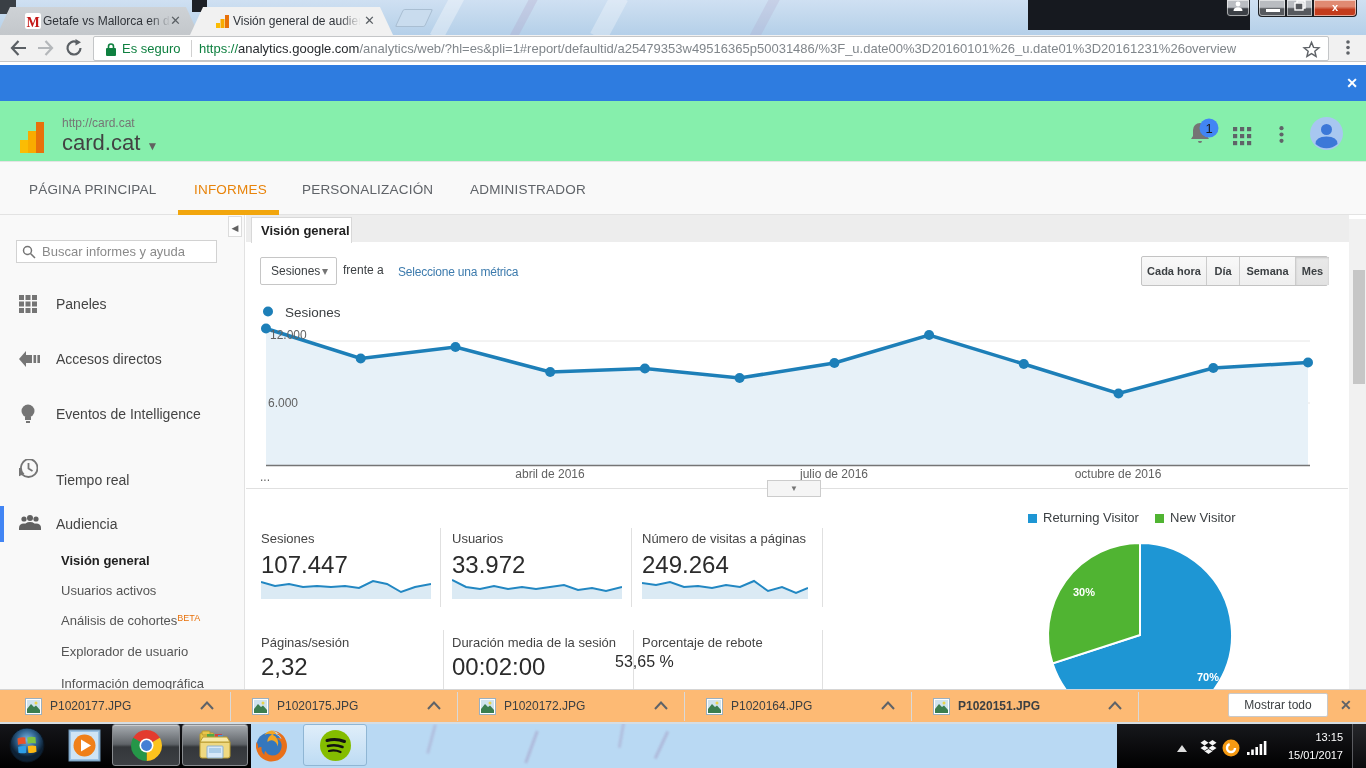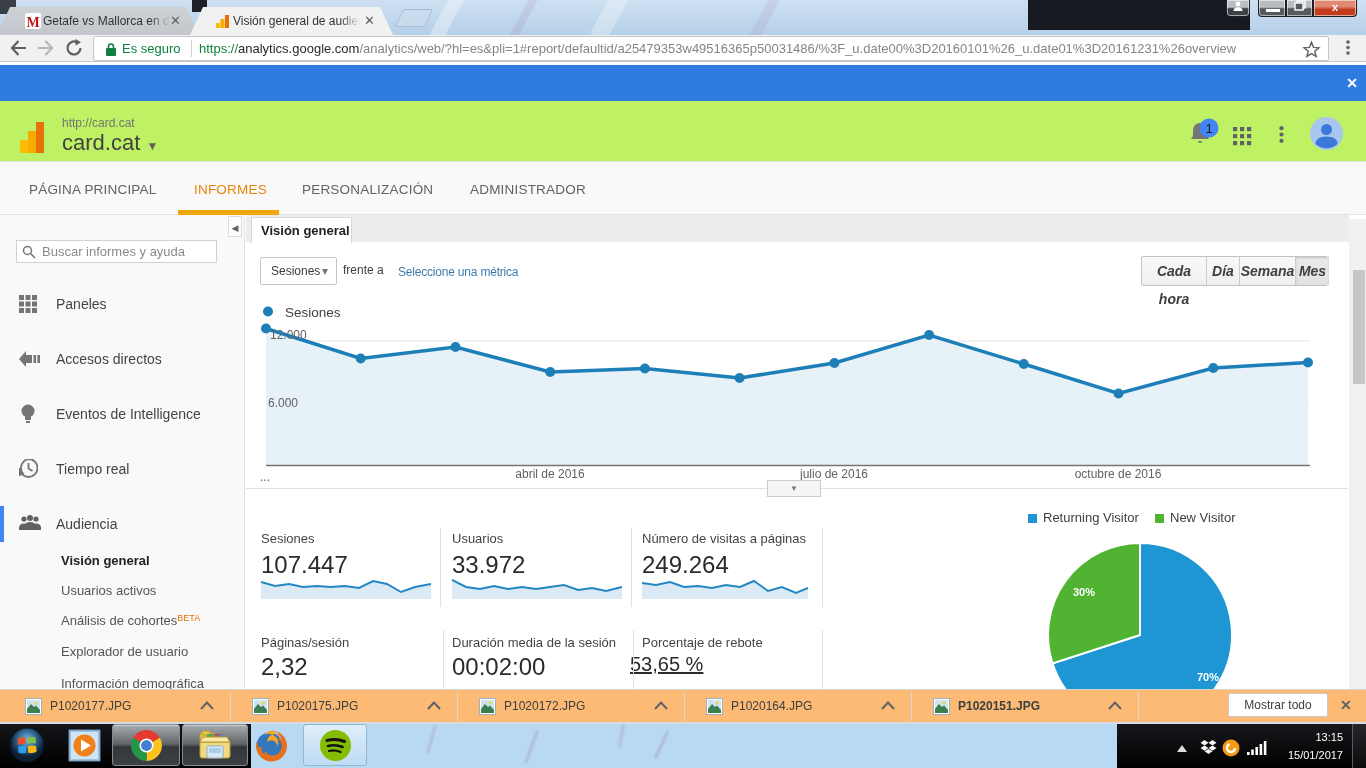--- a/index.html
+++ b/index.html
@@ -35,21 +35,21 @@
 #omni .seg{position:absolute;left:28px;top:4px;font-size:13px;color:#0f8040;}
 #omni .sep{position:absolute;left:97px;top:3px;width:1px;height:17px;background:#d0d0d0;}
 #omni .url{position:absolute;left:105px;top:4px;font-size:13px;color:#80868b;white-space:nowrap;overflow:hidden;width:1040px;}
 #omni .url b{color:#0f8040;font-weight:normal;}
 #omni .url span{color:#262a2e;}
 
 #banner{left:0;top:65px;width:1366px;height:36px;background:#2e7ce0;color:#fff;}
 #banner .t{position:absolute;left:64px;top:11px;font-size:12px;font-weight:bold;letter-spacing:.2px;}
 #banner .x{position:absolute;right:8px;top:10px;font-size:14px;font-weight:bold;}
 
-#gahead{left:0;top:101px;width:1366px;height:61px;background:#bef264;border-bottom:1px solid #e4e4e4;}
+#gahead{left:0;top:101px;width:1366px;height:61px;background:#86efac;border-bottom:1px solid #e4e4e4;}
 #ganav{left:0;top:162px;width:1366px;height:53px;background:#f9f9f9;border-bottom:1px solid #e3e3e3;}
 .navitem{position:absolute;top:20px;font-size:13.5px;color:#5f6368;letter-spacing:.2px;}
 #gahead .small{position:absolute;left:62px;top:15px;font-size:12px;color:#757575;}
 #gahead .acct{position:absolute;left:62px;top:29px;font-size:22px;color:#424242;}
 
 #main{left:0;top:215px;width:1366px;height:474px;background:#fff;}
 #sidebar{left:0;top:0;width:245px;height:474px;background:#f9f9f9;border-right:1px solid #e2e2e2;}
 #searchbox{left:16px;top:25px;width:201px;height:23px;background:#fff;border:1px solid #d2d2d2;}
 #collapse{left:228px;top:1px;width:14px;height:21px;background:#fdfdfd;border:1px solid #dcdcdc;color:#616161;font-size:9px;text-align:center;line-height:22px;}
 .sitem{position:absolute;left:56px;font-size:14px;color:#444;white-space:nowrap;}
@@ -58,21 +58,21 @@
 #bluebar{left:0;top:291px;width:4px;height:36px;background:#4285f4;}
 
 #content{left:246px;top:0;width:1103px;height:474px;background:#fff;}
 #graystrip{left:0;top:0;width:1103px;height:27px;background:#ededed;}
 #vtab{left:5px;top:2px;width:101px;height:26px;background:#fff;border:1px solid #d8d8d8;border-bottom:none;font-size:13px;font-weight:bold;color:#212121;line-height:25px;padding-left:9px;white-space:nowrap;}
 #selbox{left:14px;top:42px;width:77px;height:28px;background:#fff;border:1px solid #c6c6c6;border-radius:2px;font-size:12px;color:#3c4043;line-height:26px;padding-left:10px;}
 #selbox:after{content:"▾";position:absolute;right:8px;color:#757575;}
 #frentea{left:97px;top:48px;font-size:12px;color:#3c4043;}
 #selmetrica{left:152px;top:50px;font-size:12px;letter-spacing:-0.2px;color:#3d7bad;}
 #btngroup{left:895px;top:41px;height:30px;border:1px solid #c3c3c3;border-radius:2px;background:linear-gradient(180deg,#f9f9f9,#efefef);}
-.btn{position:absolute;top:0;height:28px;font-size:14px;font-weight:bold;color:#3c4043;text-align:center;line-height:28px;border-left:1px solid #ccc;font-style:italic;}
+.btn{position:absolute;top:0;height:28px;font-size:11px;font-weight:bold;color:#3c4043;text-align:center;line-height:28px;border-left:1px solid #ccc;}
 
 #sbar{left:1349px;top:4px;width:17px;height:470px;background:#f1f1f1;}
 #sthumb{left:1353px;top:55px;width:12px;height:114px;background:#c6c6c6;}
 
 #dlbar{left:0;top:689px;width:1366px;height:33px;background:#fdba74;border-top:1px solid #d5d5d5;}
 .dli{position:absolute;top:0;height:33px;}
 .dli .nm{position:absolute;left:50px;top:9px;font-size:12px;color:#3c4043;}
 .dldiv{position:absolute;top:2px;width:1px;height:29px;background:#d9d9d9;}
 #mostrar{position:absolute;left:1228px;top:3px;width:100px;height:24px;background:#fff;border:1px solid #c9c9c9;border-radius:2px;font-size:12px;color:#3c4043;text-align:center;line-height:23px;}
 #dlx{position:absolute;left:1340px;top:7px;font-size:14px;color:#5f6368;font-weight:bold;}
@@ -257,21 +257,21 @@
     <svg class="sico" style="top:189px;" width="18" height="20" viewBox="0 0 18 20">
           <circle cx="9" cy="7" r="6.5" fill="#757575"></circle>
           <rect x="6" y="13" width="6" height="3" fill="#757575"></rect>
           <rect x="7" y="17" width="4" height="2" fill="#757575"></rect>
         </svg>
     <div class="sitem" style="top:191px;">Eventos de Intelligence</div>
     <svg class="sico" style="top:244px;" width="19" height="20" viewBox="0 0 19 20">
           <path d="M9.5 0 a 9 9 0 1 1 -9 9 L 0.5 16 L 4 14.5 A 9 9 0 0 1 9.5 0Z" fill="none" stroke="#757575" stroke-width="1.8"></path>
           <path d="M9.5 4 v5.5 l4 2.5" fill="none" stroke="#757575" stroke-width="1.8"></path>
         </svg>
-    <div class="sitem" style="top:246px;">Tiempo real</div>
+    <div class="sitem" style="top:257px;">Tiempo real</div>
     <svg class="sico" style="top:300px;" width="22" height="16" viewBox="0 0 22 16">
           <g fill="#616161">
             <circle cx="5" cy="4" r="2.6"></circle>
             <circle cx="17" cy="4" r="2.6"></circle>
             <circle cx="11" cy="3" r="3"></circle>
             <path d="M0 13 q0-4.5 5-4.5 q5 0 5 4.5 v2 H0Z"></path>
             <path d="M12 13 q0-4.5 5-4.5 q5 0 5 4.5 v2 H12Z"></path>
             <path d="M5.5 12 q0-5 5.5-5 q5.5 0 5.5 5 v3 H5.5Z"></path>
           </g>
         </svg>
@@ -351,21 +351,21 @@
   <polyline points="0,5 14,7 28,4 42,9 56,8 70,10 84,7 98,9 112,3 126,13 140,9 154,15 166,10" fill="none" stroke="#2287c2" stroke-width="2"></polyline>
 </svg>
 <div class="abs" style="left:440px;top:528px;width:1px;height:79px;background:#e0e0e0;"></div>
 <div class="abs" style="left:631px;top:528px;width:1px;height:79px;background:#e0e0e0;"></div>
 <div class="abs" style="left:822px;top:528px;width:1px;height:79px;background:#e0e0e0;"></div>
 <div class="abs" style="left:261px;top:635px;font-size:13px;color:#444;">Páginas/sesión</div>
 <div class="abs" style="left:261px;top:653px;font-size:24px;color:#2b2b2b;">2,32</div>
 <div class="abs" style="left:452px;top:635px;font-size:13px;color:#444;">Duración media de la sesión</div>
 <div class="abs" style="left:452px;top:653px;font-size:24px;color:#2b2b2b;">00:02:00</div>
 <div class="abs" style="left:642px;top:635px;font-size:13px;color:#444;">Porcentaje de rebote</div>
-<div class="abs" style="left:630px;top:653px;font-size:20px;color:#2b2b2b;text-decoration:underline;">53,65 %</div>
+<div class="abs" style="left:615px;top:653px;font-size:16px;color:#2b2b2b;">53,65 %</div>
 <div class="abs" style="left:443px;top:630px;width:1px;height:59px;background:#e0e0e0;"></div>
 <div class="abs" style="left:633px;top:630px;width:1px;height:59px;background:#e0e0e0;"></div>
 <div class="abs" style="left:822px;top:630px;width:1px;height:59px;background:#e0e0e0;"></div>
 
 <div class="abs" style="left:1028px;top:514px;width:9px;height:9px;background:#1e96d4;"></div>
 <div class="abs" style="left:1043px;top:510px;font-size:13px;color:#3c4043;">Returning Visitor</div>
 <div class="abs" style="left:1155px;top:514px;width:9px;height:9px;background:#50b432;"></div>
 <div class="abs" style="left:1170px;top:510px;font-size:13px;color:#3c4043;">New Visitor</div>
 <svg class="abs" style="left:1040px;top:537px;" width="200" height="152" viewBox="0 0 200 152">
   <path d="M100 98 L100 6 A92 92 0 1 1 12.5 126.4 Z" fill="#1e96d4" stroke="#fff" stroke-width="2"></path>

